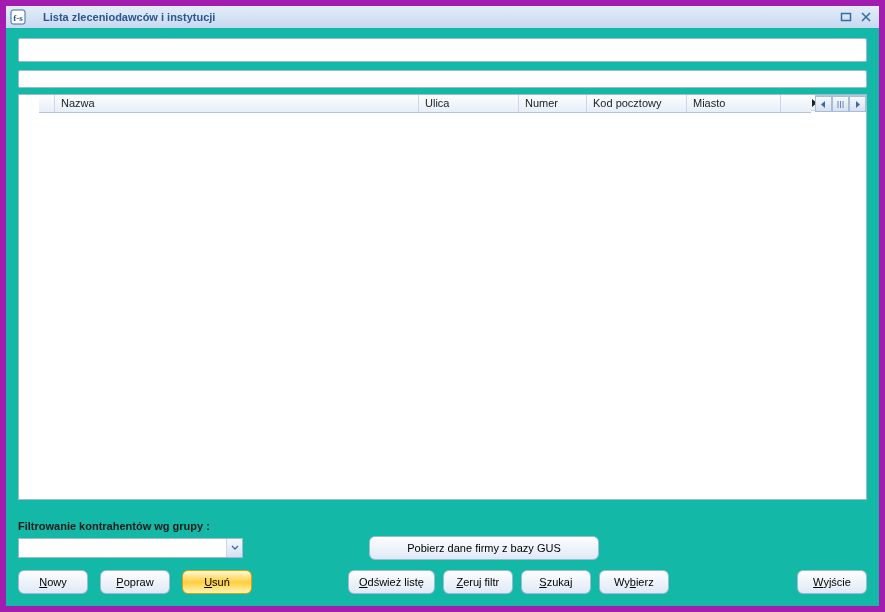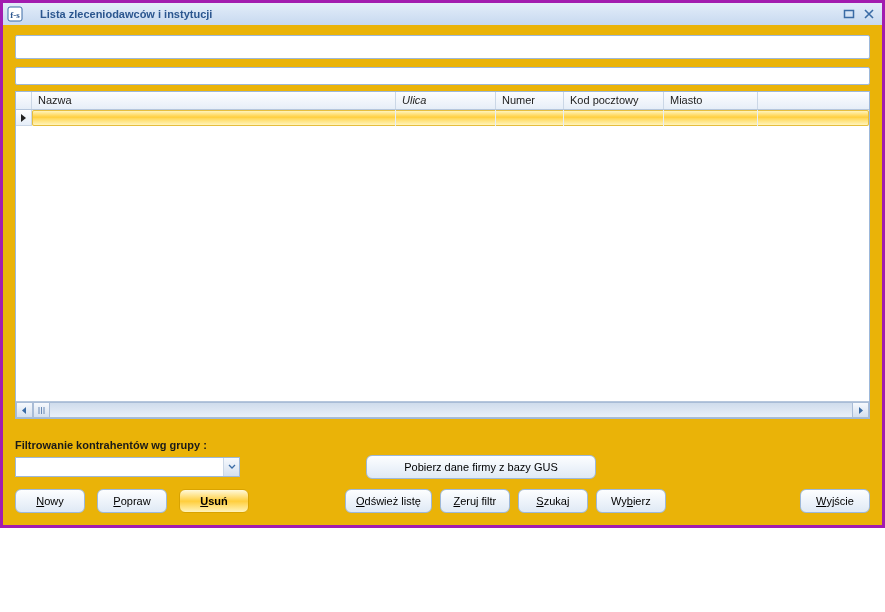--- a/index.html
+++ b/index.html
@@ -7,23 +7,23 @@
   body {
     font-family: Tahoma, Verdana, Arial, sans-serif;
     font-size: 11px;
     background: #fff;
     color: #000;
     width: 885px;
     height: 612px;
   }
   .window {
     width: 885px;
-    height: 528px;
-    background: #eab308;
-    border: 3px solid #a21caf;
+    height: 612px;
+    background: #14b8a6;
+    border: 6px solid #a21caf;
     display: flex;
     flex-direction: column;
   }
   .titlebar {
     height: 22px;
     display: flex;
     align-items: center;
     padding: 0 4px;
     background: linear-gradient(#e3edf9, #c7d9f0);
   }
@@ -67,39 +67,40 @@
     font: inherit;
     background: transparent;
   }
   .input-row.thin { height: 18px; margin-bottom: 6px; }
 
   .grid-wrap {
     flex: 1;
     background: #fff;
     border: 1px solid #9db8d9;
     display: flex;
-    flex-direction: column;
+    flex-direction: row;
     margin-bottom: 2px;
+    padding-left: 20px;
   }
   .grid-head {
     display: flex;
     height: 18px;
     background: linear-gradient(#fdfdfe, #e6eef8);
     border-bottom: 1px solid #b5c6dc;
   }
   .gh-indicator { width: 16px; border-right: 1px solid #cbd7e6; }
   .gh-cell {
     padding: 2px 6px;
     border-right: 1px solid #cbd7e6;
     color: #222;
     white-space: nowrap;
     overflow: hidden;
   }
   .col-nazwa { width: 364px; }
-  .col-ulica { width: 100px; font-style: italic; }
+  .col-ulica { width: 100px; }
   .col-numer { width: 68px; }
   .col-kod { width: 100px; }
   .col-miasto { width: 94px; }
   .col-nip { flex: 1; border-right: none; margin-top: 28px; }
 
   .grid-body {
     flex: 1;
     overflow: hidden;
     position: relative;
   }
@@ -200,21 +201,20 @@
     cursor: pointer;
     font: inherit;
     color: #000;
     text-align: center;
   }
   .btn .ul { text-decoration: underline; }
   .btn.wide { min-width: 230px; }
   .btn.accent {
     background: linear-gradient(#fff9db, #ffcf3f 50%, #ffcf3f 52%, #fff4bb);
     border-color: #d9a300;
-    font-weight: bold;
   }
   .btn-row {
     display: flex;
     align-items: flex-end;
     margin-top: 10px;
   }
   .btn-group-left { display: flex; gap: 12px; }
   .btn-group-mid { display: flex; gap: 8px; margin-left: 96px; }
   .btn-group-right { margin-left: auto; }
 </style>

